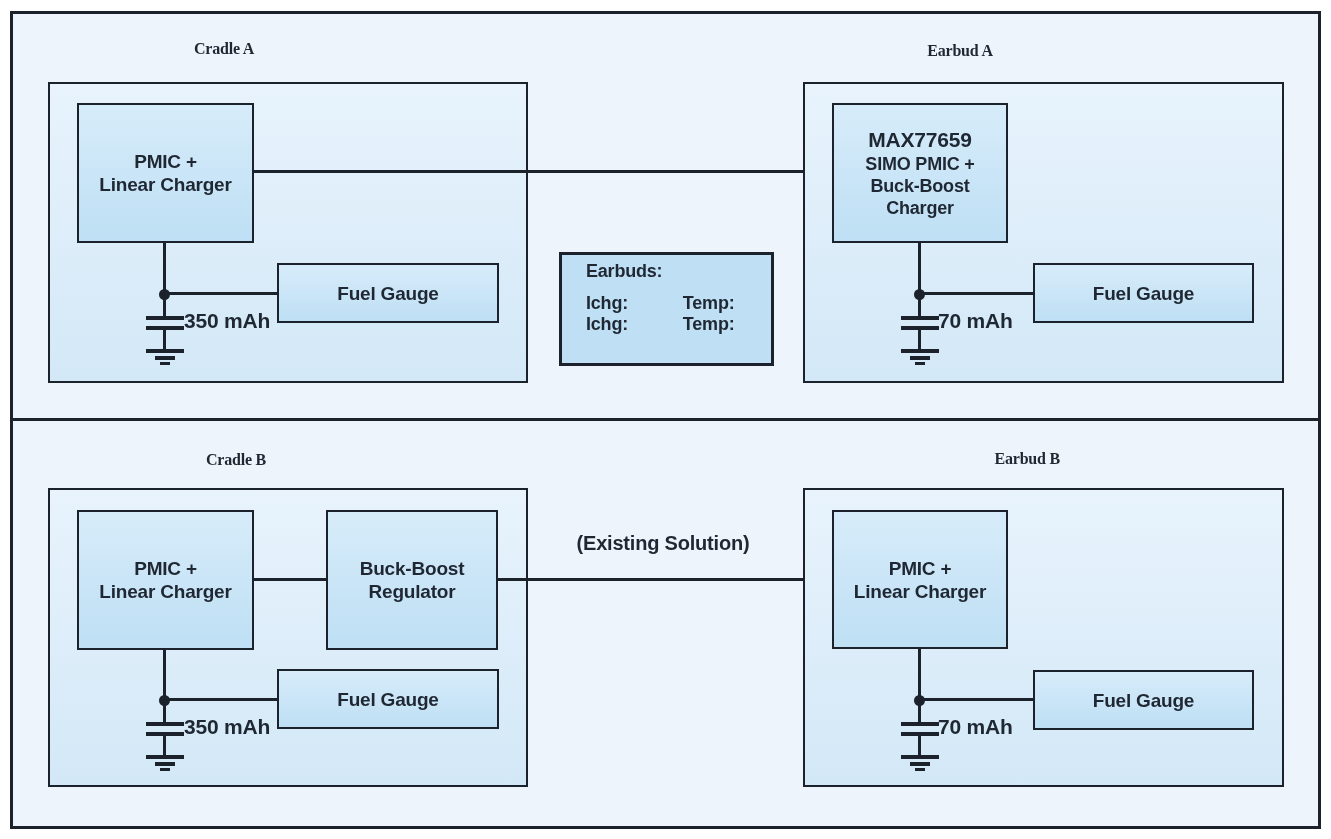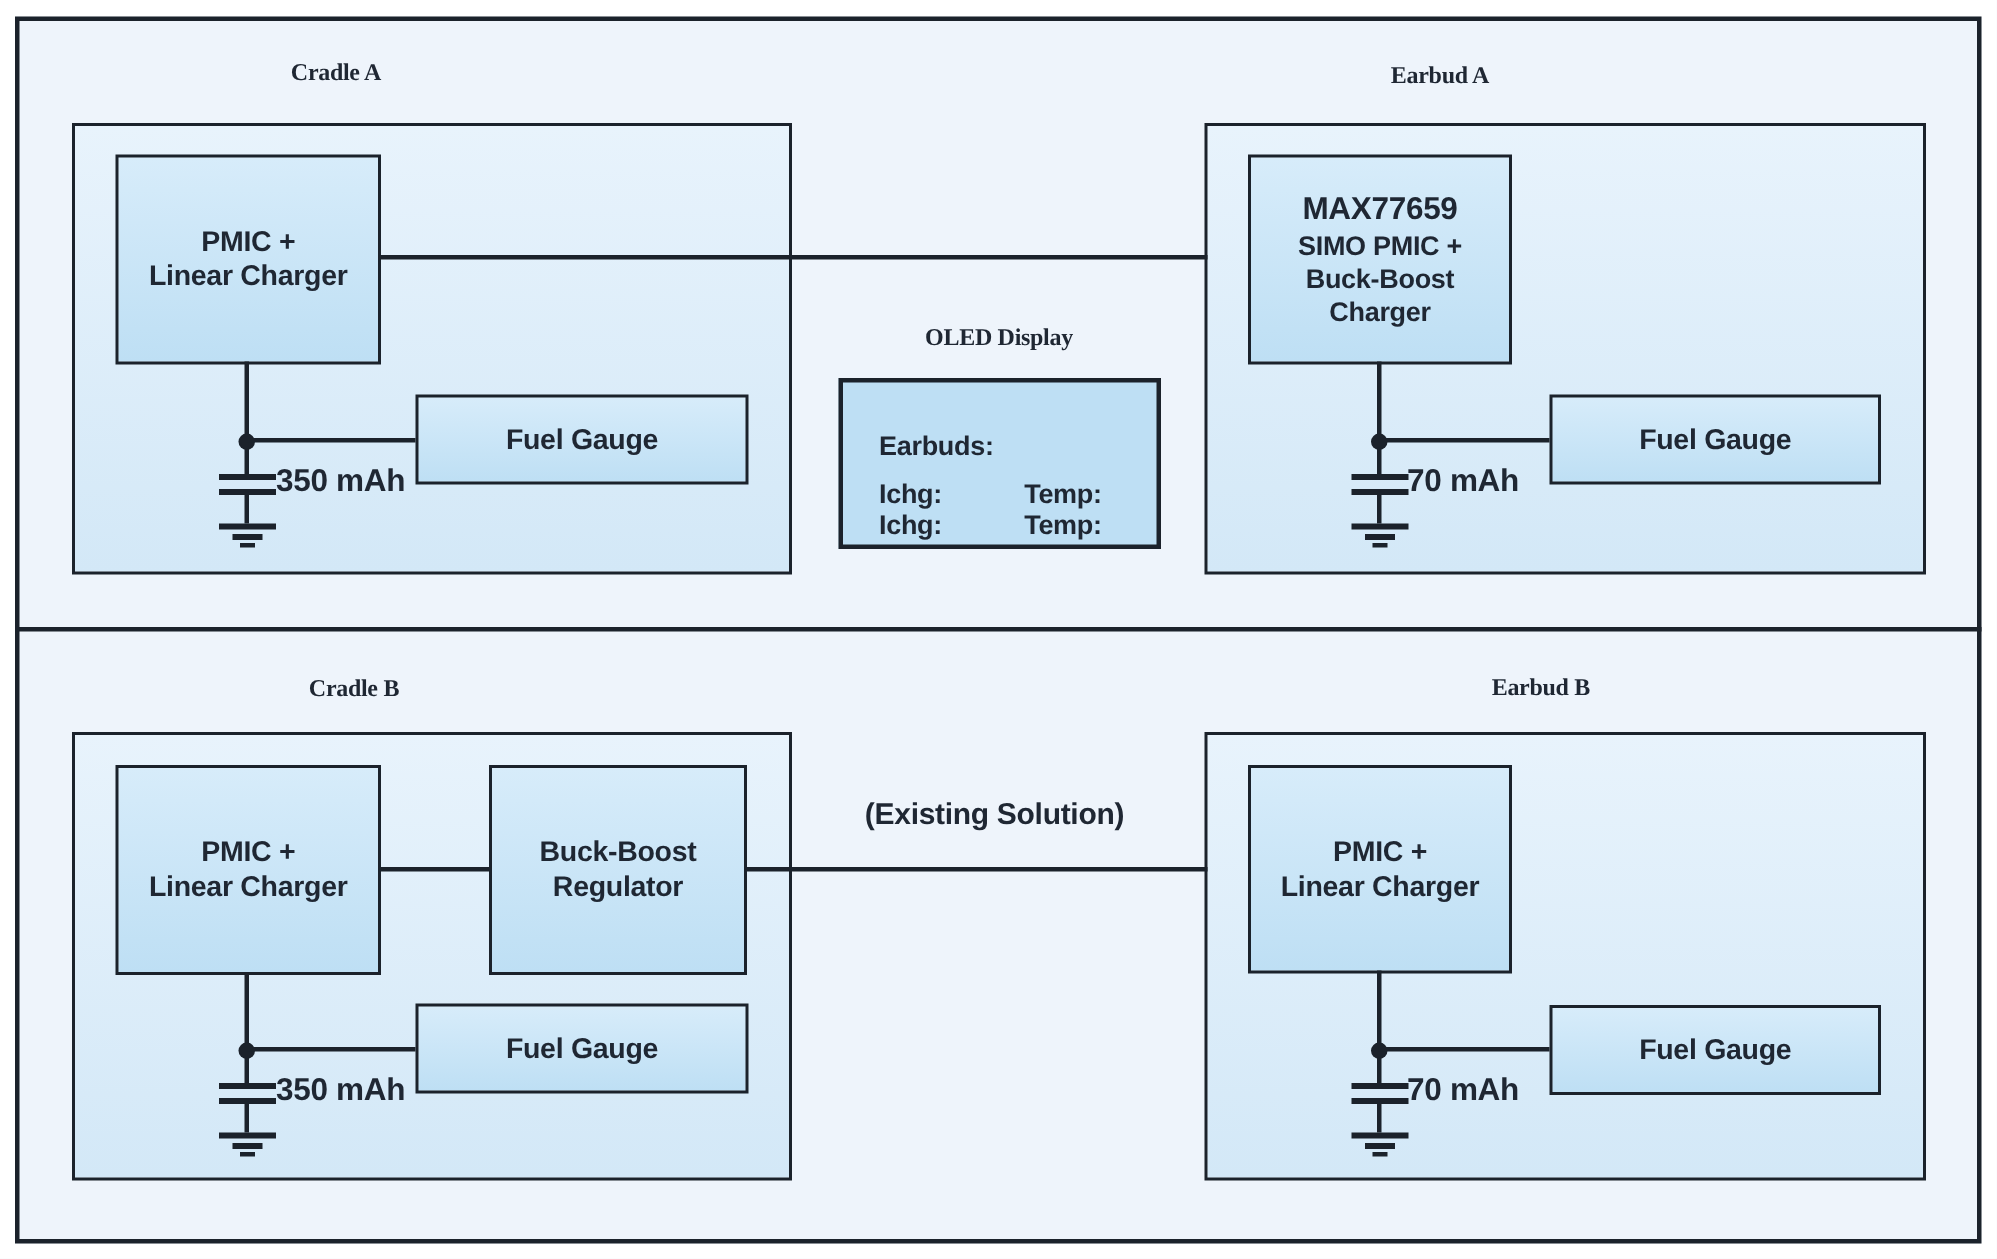--- a/index.html
+++ b/index.html
@@ -38,21 +38,21 @@
   .arrowhead{
     position:absolute; width:0; height:0;
     border-top:9px solid transparent; border-bottom:9px solid transparent;
     border-left:20px solid var(--line);
   }
   .bar{position:absolute; background:var(--line);}
   .bat-label{position:absolute; font-size:21px; line-height:22px; white-space:nowrap; letter-spacing:-0.2px;}
   .note{position:absolute; font-size:20px; text-align:center; white-space:nowrap; letter-spacing:-0.2px;}
   .oled-box{
     position:absolute; border:3px solid var(--line); background:var(--oled-bg,#bedff4);
-    padding:32px 0 0 24px; font-size:18px; letter-spacing:-0.2px;
+    padding:6px 0 0 24px; font-size:18px; letter-spacing:-0.2px;
   }
   .oled-header{line-height:20px;}
   .oled-rows{margin-top:12px;}
   .oled-row{line-height:21px;}
   .oled-row .c1{display:inline-block; width:92px;}
 </style>
 </head>
 <body>
 
 <div class="canvas">
@@ -79,21 +79,20 @@
   <div class="bar" style="left:146px; top:326px; width:38px; height:4px;"></div>
   <div class="wire" style="left:163px; top:330px; width:3px; height:19px;"></div>
   <div class="bar" style="left:146px; top:349px; width:38px; height:4px;"></div>
   <div class="bar" style="left:155px; top:356px; width:20px; height:4px;"></div>
   <div class="bar" style="left:160px; top:362px; width:10px; height:3px;"></div>
   <div class="bat-label" style="left:184px; top:310px;">350 mAh</div>
 
   <div class="wire" style="left:253px; top:170px; width:561px; height:3px;"></div>
   <div class="arrowhead" style="left:812px; top:162px;"></div>
 
-  <div class="section-title" style="left:566px; top:217px; width:200px;">OLED Display</div>
   <div class="oled-box" style="left:559px; top:252px; width:215px; height:114px;">
     <div class="oled-header">Earbuds:</div>
     <div class="oled-rows">
       <div class="oled-row">
         <span class="c1">Ichg:</span>
         <span class="c2">Temp:</span>
       </div>
       <div class="oled-row">
         <span class="c1">Ichg:</span>
         <span class="c2">Temp:</span>

